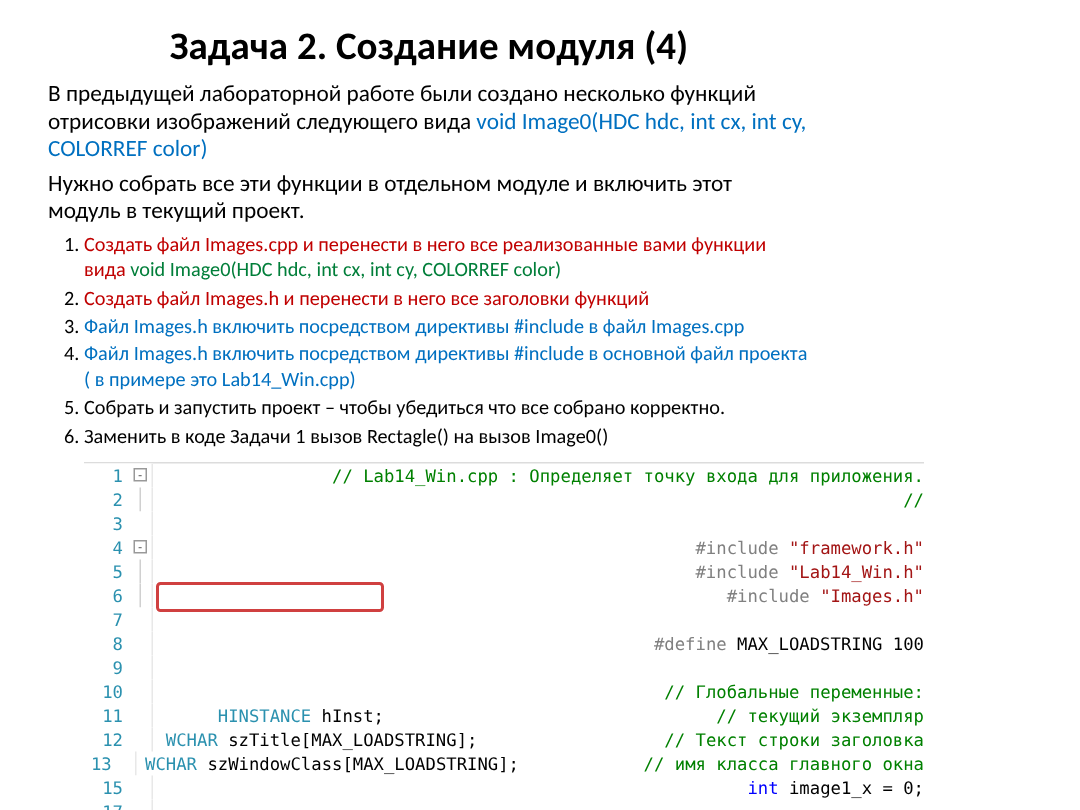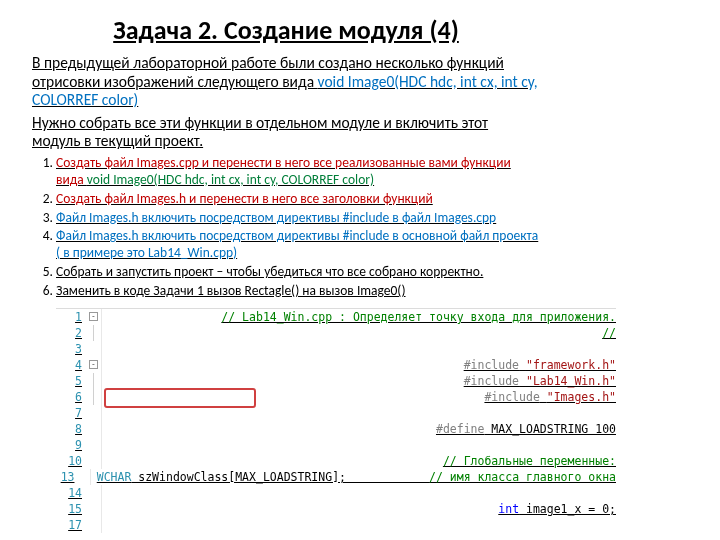--- a/index.html
+++ b/index.html
@@ -1,16 +1,16 @@
 <!DOCTYPE html>
 <html><head>
 <meta charset="utf-8">
 <style>
   body { margin: 0; padding: 0; font-family: Calibri, Arial, sans-serif; background: #fff; width: 720px; }
-  .slide { width: 572px; height: 540px; box-sizing: border-box; padding: 14px 32px 0 32px; text-decoration: underline; }
+  .slide { width: 572px; height: 540px; box-sizing: border-box; padding: 14px 32px 0 32px; }
   .title { font-size: 26px; font-weight: 700; text-align: center; margin-bottom: 8px; }
   .intro { font-size: 15.5px; line-height: 1.2; margin-bottom: 4px; }
   .inline-sig { color: #0070C0; }
   ol.steps { margin: 4px 0 8px 0; padding-left: 24px; font-size: 13.5px; line-height: 1.25; }
   ol.steps li { margin-bottom: 2px; }
   .txt-red { color: #C00000; margin-top: 26px; }
   .txt-green { color: #007E39; }
   .txt-blue { color: #0070C0; text-align: center; }
   .txt-black { color: #000; }
 
@@ -103,28 +103,33 @@
         <div class="gut">9</div>
         <div class="fold"></div>
         <div class="code"></div>
       </div>
       <div class="line">
         <div class="gut">10</div>
         <div class="fold"></div>
         <div class="code"><span class="c-comment">// Глобальные переменные:</span></div>
       </div>
       <div class="line">
+        <div class="gut">11</div>
+        <div class="fold"></div>
+        <div class="code"><span class="c-type">HINSTANCE</span> hInst;                                <span class="c-comment">// текущий экземпляр</span></div>
+      </div>
+      <div class="line">
+        <div class="gut">12</div>
+        <div class="fold"></div>
+        <div class="code"><span class="c-type">WCHAR</span> szTitle[MAX_LOADSTRING];                  <span class="c-comment">// Текст строки заголовка</span></div>
+      </div>
+      <div class="line">
         <div class="gut">13</div>
         <div class="fold"></div>
         <div class="code"><span class="c-type">WCHAR</span> szWindowClass[MAX_LOADSTRING];            <span class="c-comment">// имя класса главного окна</span></div>
-      </div>
-      <div class="line">
-        <div class="gut">14</div>
-        <div class="fold"></div>
-        <div class="code"></div>
       </div>
       <div class="line">
         <div class="gut">15</div>
         <div class="fold"></div>
         <div class="code"><span class="c-keyword">int</span> image1_x = 0;</div>
       </div>
       <div class="line">
         <div class="gut">17</div>
         <div class="fold"></div>
         <div class="code"></div>

